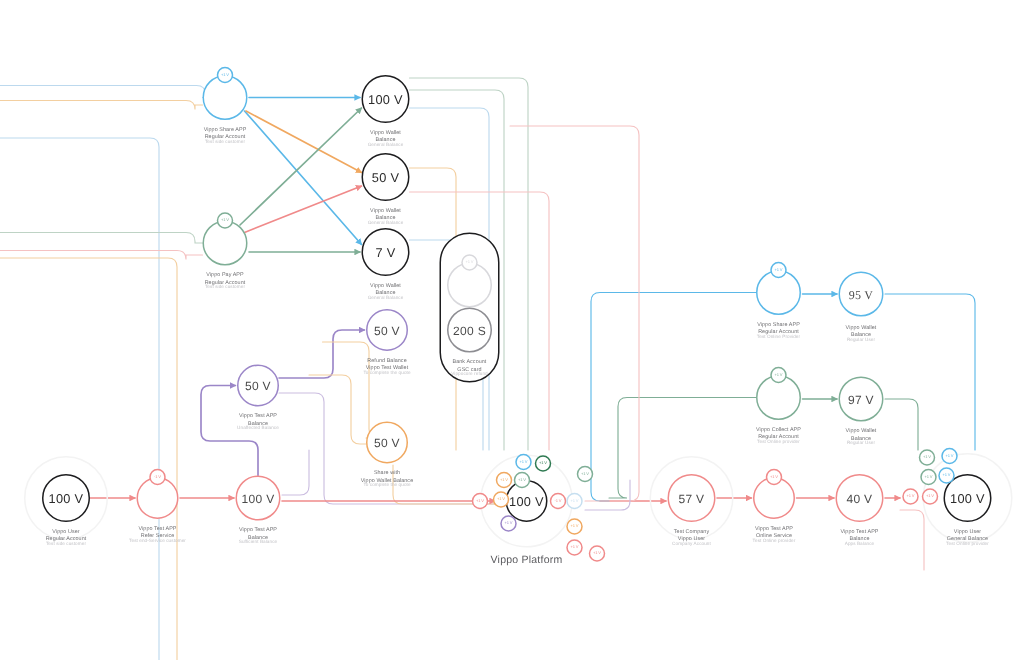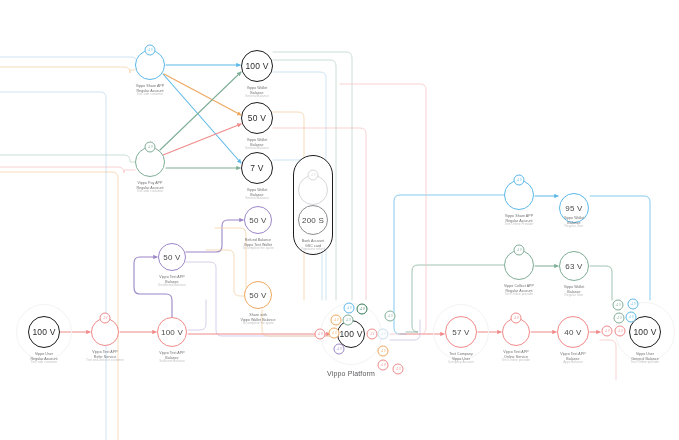--- a/index.html
+++ b/index.html
@@ -295,21 +295,21 @@
       <div class="node" style="left: 519px; top: 195px;">
         <div class="ring" style="width: 30px; height: 30px; border: 1.1px solid rgb(91, 184, 232);">
           <div class="val"></div>
         </div>
       </div>
       <div class="lbl" style="left: 519px; top: 214px;">
         <div class="l1">Vippo Share APP</div>
         <div class="l2">Regular Account</div>
         <div class="l3">Test Online Provider</div>
       </div>
-      <div class="node" style="left: 574px; top: 208px;">
+      <div class="node" style="left: 574px; top: 196px; font-family: Liberation Serif, serif;">
         <div class="ring" style="width: 30px; height: 30px; border: 1.1px solid rgb(91, 184, 232);">
           <div class="val">95 V</div>
         </div>
       </div>
       <div class="lbl" style="left: 574px; top: 216px;">
         <div class="l1">Vippo Wallet</div>
         <div class="l2">Balance</div>
         <div class="l3">Regular User</div>
       </div>
       <div class="node" style="left: 519px; top: 265px;">
@@ -317,21 +317,21 @@
           <div class="val"></div>
         </div>
       </div>
       <div class="lbl" style="left: 519px; top: 284px;">
         <div class="l1">Vippo Collect APP</div>
         <div class="l2">Regular Account</div>
         <div class="l3">Test Online provider</div>
       </div>
       <div class="node" style="left: 574px; top: 266px;">
         <div class="ring" style="width: 30px; height: 30px; border: 1.1px solid rgb(127, 174, 150);">
-          <div class="val">63 V</div>
+          <div class="val">97 V</div>
         </div>
       </div>
       <div class="lbl" style="left: 574px; top: 285px;">
         <div class="l1">Vippo Wallet</div>
         <div class="l2">Balance</div>
         <div class="l3">Regular User</div>
       </div>
     </div>
   <div id="badge-layer">
       <div class="badge" style="left: 150px; top: 50px; width: 11px; height: 11px; border: 0.8px solid rgb(91, 184, 232);">

